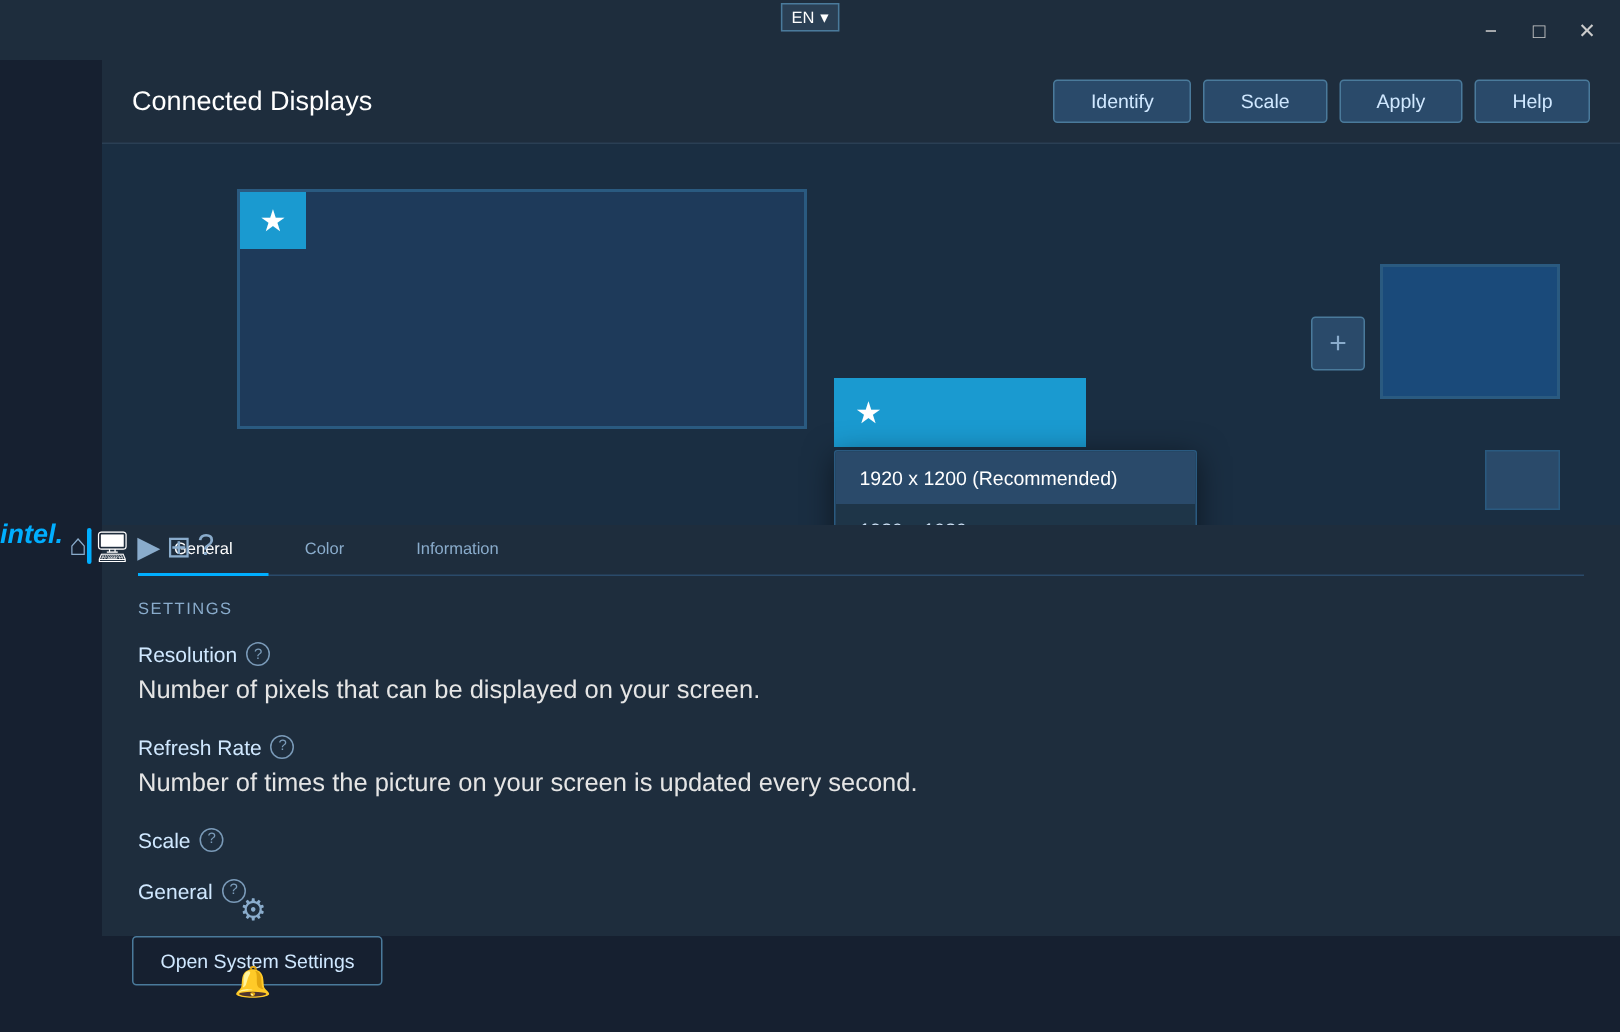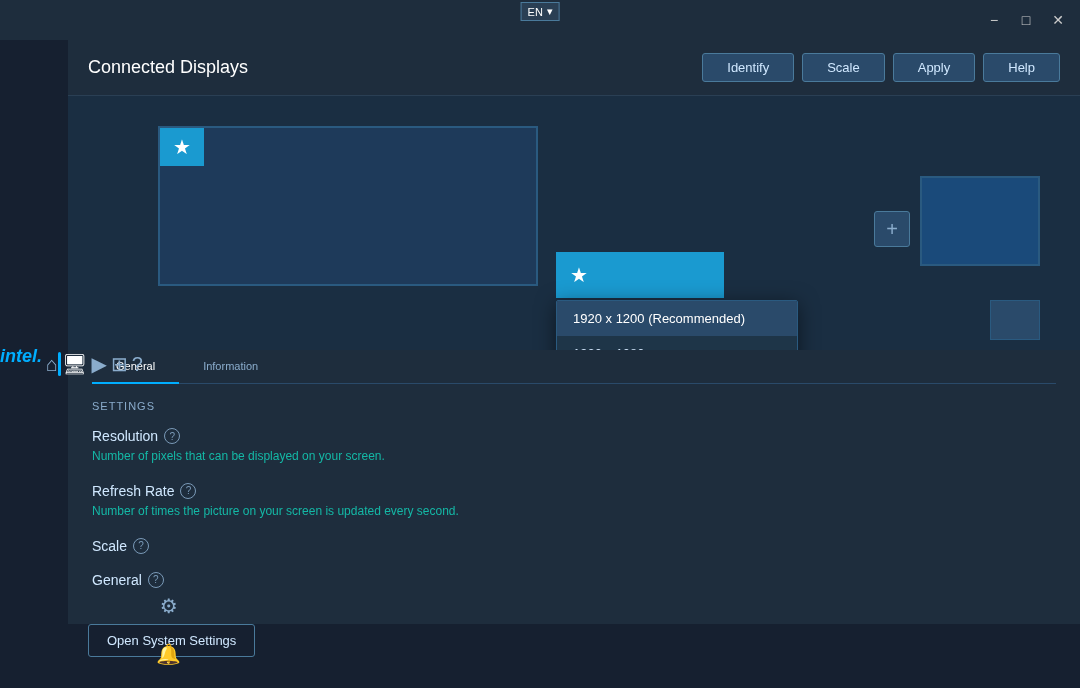--- a/index.html
+++ b/index.html
@@ -255,22 +255,22 @@
     }
     .setting-name {
       font-size: 14px;
       color: #d0e8ff;
       display: flex;
       align-items: center;
       gap: 6px;
       margin-bottom: 4px;
     }
     .setting-desc {
-      font-size: 12px;
-      color: #14b8a6;
+      font-size: 17px;
+      color: #e5e5e5;
       line-height: 1.4;
     }
     .help-icon {
       width: 16px;
       height: 16px;
       border: 1px solid #7a9ab8;
       border-radius: 50%;
       display: inline-flex;
       align-items: center;
       justify-content: center;
@@ -418,20 +418,21 @@
             <div class="dropdown-item">1920 x 1080</div>
 
           </div>
         </div>
       </div>
     </div>
 
     <div class="settings-panel">
       <div class="tabs">
         <div class="tab active">General</div>
+        <div class="tab">Color</div>
         <div class="tab">Information</div>
       </div>
       <div class="settings-label">SETTINGS</div>
 
       <div class="setting-row">
         <div class="setting-name">
           <span>Resolution</span>
           <span class="help-icon">?</span>
         </div>
         <div class="setting-desc">Number of pixels that can be displayed on your screen.</div>

